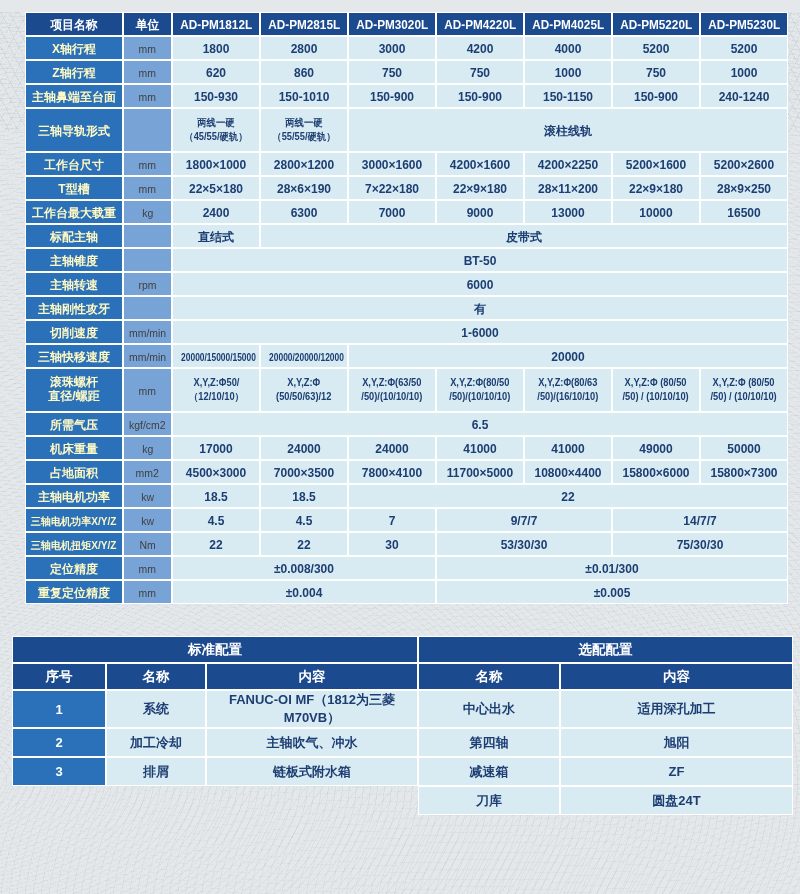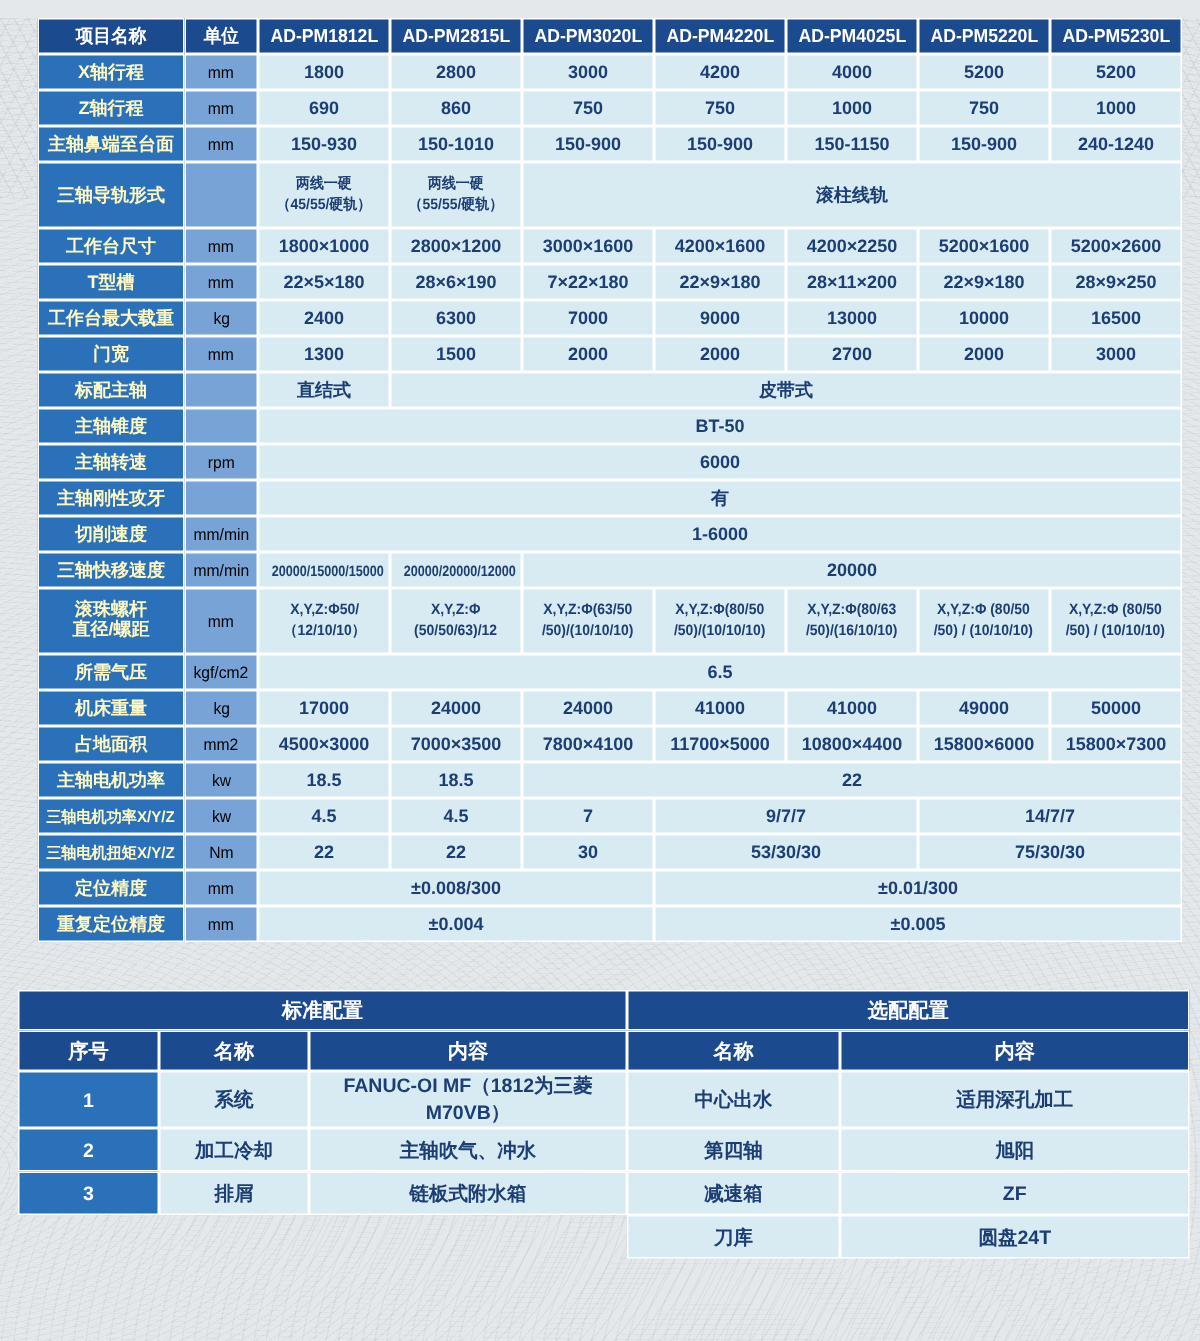--- a/index.html
+++ b/index.html
@@ -32,21 +32,21 @@
 
   
   .spec-table { width:763px; margin:12px 0 0 25px; }
   .spec-table th { background:#1b4a8e; color:#ffffff; height:24px; font-weight:bold; }
   .spec-table th span { display:inline-block; font-size:12.5px; transform:scaleX(.94); white-space:nowrap; }
   .spec-table td { height:24px; padding:0 1px; }
   .spec-table tr.tall td { height:44px; }
   .spec-table td.lab { background:#2b71ba; color:#fef9c3; }
   .spec-table td.lab span { display:inline-block; font-size:12px; font-weight:bold; white-space:pre-line; line-height:1.15; }
   .spec-table td.lab.sm span { font-size:10.5px; transform:scaleX(.96); }
-  .spec-table td.unit { background:#78a3d6; color:#000000; }
+  .spec-table td.unit { background:#78a3d6; color:#404040; }
   .spec-table td.unit span { display:inline-block; font-size:11px; transform:scaleX(.95); white-space:nowrap; }
   .spec-table td.val { background:#d8eaf2; color:#1c3e73; }
   .spec-table td.val span { display:inline-block; font-size:12px; font-weight:bold; white-space:pre-line; line-height:1.3; }
   .spec-table td.val.cond span { font-size:10px; transform:scaleX(.84); white-space:nowrap; }
   .spec-table td.val.cond2 span { font-size:10px; transform:scaleX(.93); line-height:1.45; }
 
   
   .config-table { width:781px; margin:32px 0 0 12px; }
   .config-table th { background:#1b4a8e; color:#ffffff; height:27px; font-size:13.5px; font-weight:bold; }
   .config-table td { height:29px; font-size:13px; font-weight:bold; }
@@ -92,21 +92,21 @@
           <td class="val"><span>2800</span></td>
           <td class="val"><span>3000</span></td>
           <td class="val"><span>4200</span></td>
           <td class="val"><span>4000</span></td>
           <td class="val"><span>5200</span></td>
           <td class="val"><span>5200</span></td>
         </tr>
         <tr>
           <td class="lab"><span>Z轴行程</span></td>
           <td class="unit"><span>mm</span></td>
-          <td class="val"><span>690</span></td>
+          <td class="val"><span>620</span></td>
           <td class="val"><span>860</span></td>
           <td class="val"><span>750</span></td>
           <td class="val"><span>750</span></td>
           <td class="val"><span>1000</span></td>
           <td class="val"><span>750</span></td>
           <td class="val"><span>1000</span></td>
         </tr>
         <tr>
           <td class="lab"><span>主轴鼻端至台面</span></td>
           <td class="unit"><span>mm</span></td>
@@ -152,31 +152,20 @@
         <tr>
           <td class="lab"><span>工作台最大载重</span></td>
           <td class="unit"><span>kg</span></td>
           <td class="val"><span>2400</span></td>
           <td class="val"><span>6300</span></td>
           <td class="val"><span>7000</span></td>
           <td class="val"><span>9000</span></td>
           <td class="val"><span>13000</span></td>
           <td class="val"><span>10000</span></td>
           <td class="val"><span>16500</span></td>
-        </tr>
-        <tr>
-          <td class="lab"><span>门宽</span></td>
-          <td class="unit"><span>mm</span></td>
-          <td class="val"><span>1300</span></td>
-          <td class="val"><span>1500</span></td>
-          <td class="val"><span>2000</span></td>
-          <td class="val"><span>2000</span></td>
-          <td class="val"><span>2700</span></td>
-          <td class="val"><span>2000</span></td>
-          <td class="val"><span>3000</span></td>
         </tr>
         <tr>
           <td class="lab"><span>标配主轴</span></td>
           <td class="unit"><span></span></td>
           <td class="val"><span>直结式</span></td>
           <td class="val" colspan="6"><span>皮带式</span></td>
         </tr>
         <tr>
           <td class="lab"><span>主轴锥度</span></td>
           <td class="unit"><span></span></td>

